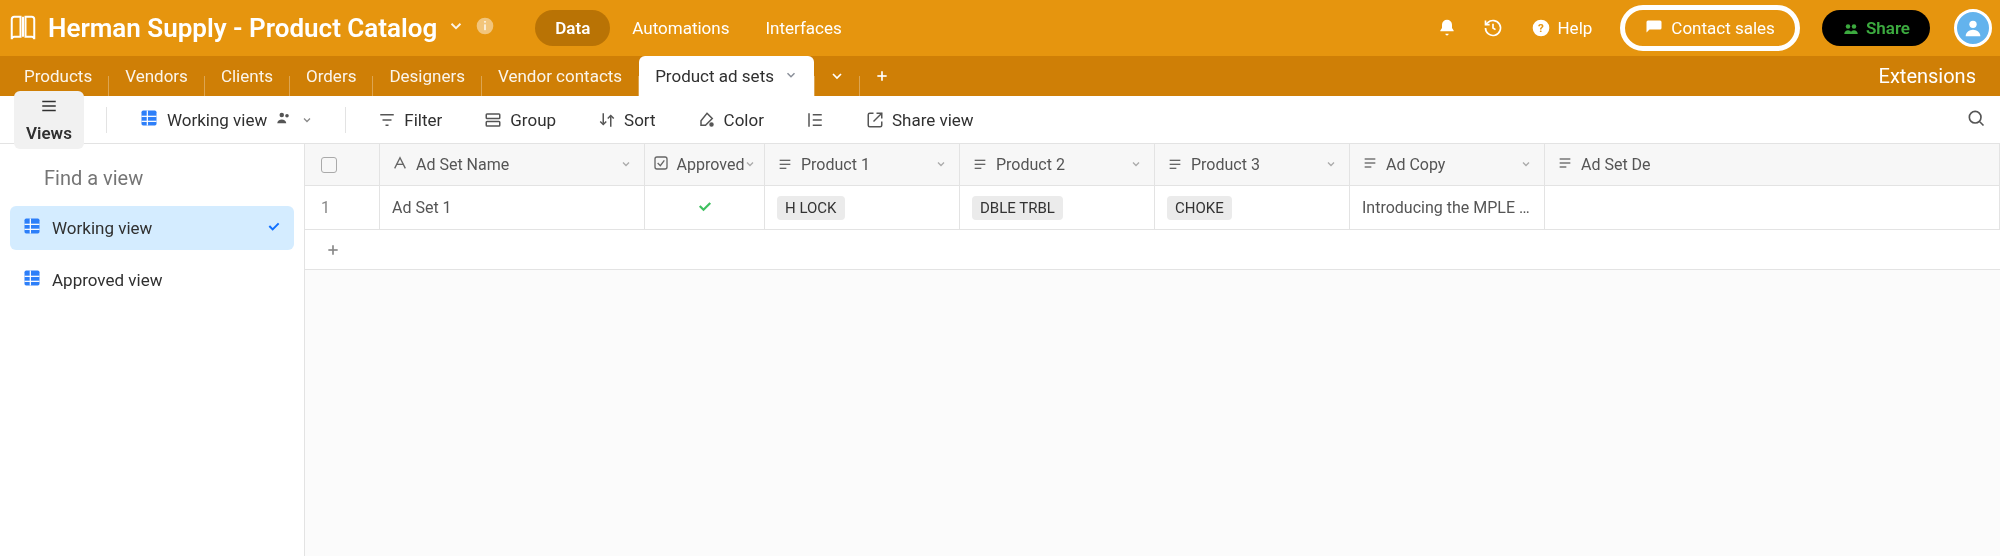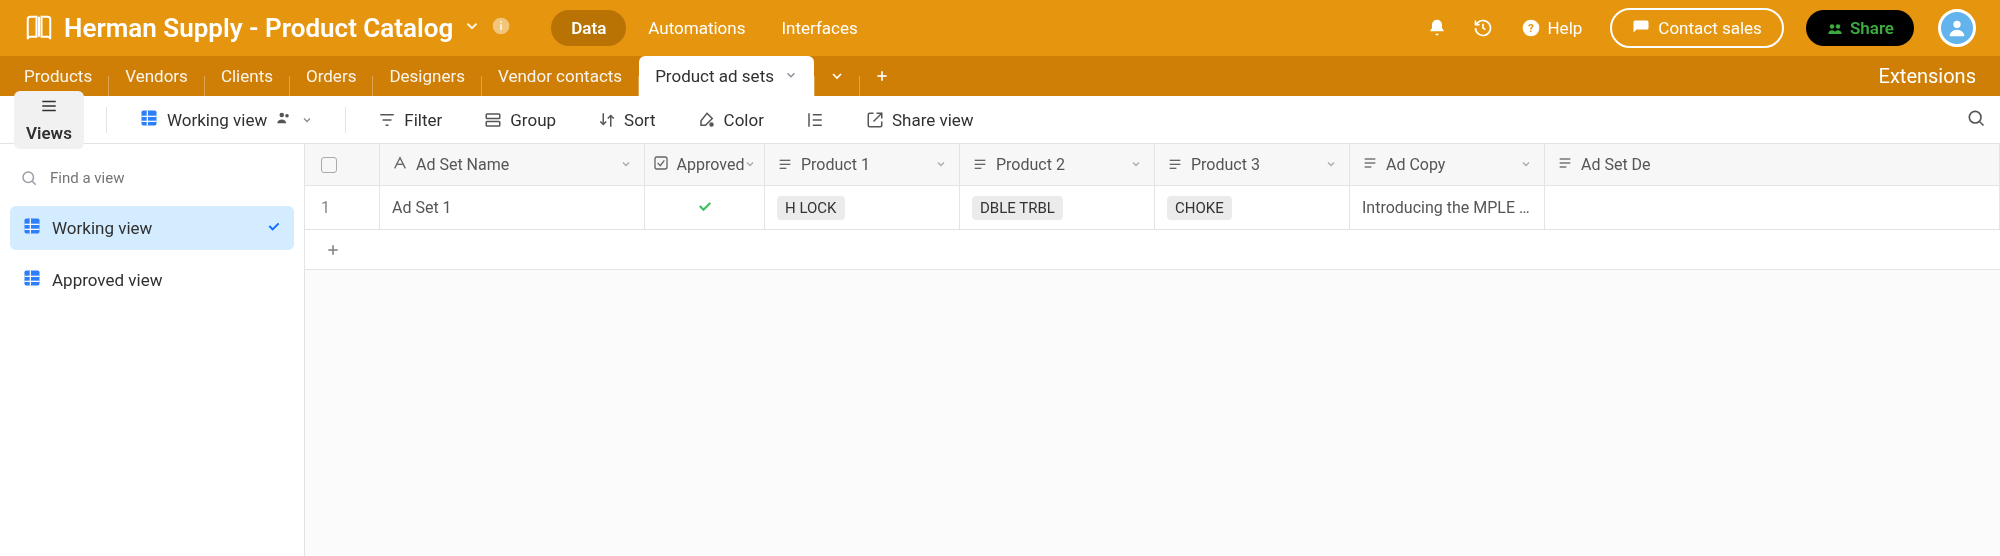--- a/index.html
+++ b/index.html
@@ -13,32 +13,32 @@
     --blue-highlight:#d4ecff;
     --pill-grey:#ebebeb;
     --green:#3fc060;
     --share-green:#3caa3f;
     --avatar-blue:#63b3ed;
   }
   *{box-sizing:border-box;font-family:-apple-system,BlinkMacSystemFont,"Segoe UI",Roboto,Helvetica,Arial,sans-serif;}
   body{margin:0;background:#fff;color:var(--text-dark);font-size:16px;}
   .app{width:2000px;height:556px;display:flex;flex-direction:column;background:#fff;overflow:hidden;}
   
-  .topbar{height:56px;background:var(--orange);display:flex;align-items:center;color:#fff;padding:0 24px;gap:10px;}
+  .topbar{height:56px;background:var(--orange);display:flex;align-items:center;color:#fff;padding:0 8px;gap:10px;}
   .book-icon{display:inline-flex;align-items:center;}
   .base-title{font-size:26px;font-weight:600;white-space:nowrap;}
   .chev-small{opacity:.9;}
   .header-info{opacity:.9;}
   .nav-group{display:flex;align-items:center;gap:8px;margin-left:30px;}
   .pill-data{background:#b97305;color:#fff;padding:8px 20px;border-radius:999px;font-size:17px;font-weight:600;}
   .nav-link{color:#fff;font-size:17px;padding:8px 14px;}
   .spacer{flex:1;}
   .icon-btn{display:inline-flex;align-items:center;justify-content:center;width:36px;height:36px;color:#fff;}
   .help{display:inline-flex;align-items:center;gap:6px;color:#fff;font-size:17px;padding:0 10px;}
-  .contact-sales{border:2px solid #ffffff;border-radius:999px;padding:8px 20px;display:inline-flex;align-items:center;gap:8px;font-size:17px;margin-left:8px;}
+  .contact-sales{border:5px solid #ffffff;border-radius:999px;padding:8px 20px;display:inline-flex;align-items:center;gap:8px;font-size:17px;margin-left:8px;}
   .share-btn{background:#000000;color:var(--share-green);font-weight:600;border-radius:999px;padding:8px 20px;display:inline-flex;align-items:center;gap:6px;font-size:17px;margin-left:12px;}
   .avatar{width:38px;height:38px;border-radius:50%;background:var(--avatar-blue);border:3px solid #fff;margin-left:14px;display:flex;align-items:center;justify-content:center;}
   
   .tabsbar{height:40px;background:var(--orange-dark);display:flex;align-items:flex-end;color:#fff;padding-left:8px;}
   .tab{padding:0 16px;height:40px;display:flex;align-items:center;font-size:17px;cursor:pointer;position:relative;}
   .tab.faded{opacity:.92;}
   .tab-sep{width:1px;height:20px;background:rgba(255,255,255,.3);}
   .tab.active{background:#fff;color:var(--text-dark);border-radius:6px 6px 0 0;display:flex;align-items:center;gap:10px;}
   .tab.active .chev{color:var(--muted);}
   .tab-small{width:44px;display:flex;align-items:center;justify-content:center;height:40px;}
@@ -52,21 +52,21 @@
   .vdiv{width:1px;height:26px;background:var(--border);}
   .working-view-btn{display:inline-flex;align-items:center;gap:8px;}
   .working-view-btn .grid-icon{color:#2d7ff9;}
   .hidden-fields{background:#cfe8fb;color:#0f5da8;border-radius:6px;padding:6px 12px;display:inline-flex;align-items:center;gap:8px;}
   .toolbar .spacer{flex:1;}
   .search-icon{color:#555;}
   
   .body-split{flex:1;display:flex;min-height:0;}
   .sidebar{width:305px;border-right:1px solid var(--border);padding:14px 10px;display:flex;flex-direction:column;gap:8px;}
   .find-view{display:flex;align-items:center;gap:10px;color:var(--muted);padding:8px 10px;height:40px;}
-  .find-view input{border:none;outline:none;font-size:15px;flex:1;color:var(--text-dark);}
+  .find-view input{border:none;outline:none;font-size:20px;flex:1;color:var(--text-dark);margin-left:12px;}
   .view-item{display:flex;align-items:center;gap:10px;padding:10px 12px;border-radius:6px;font-size:17px;cursor:pointer;}
   .view-item.active{background:var(--blue-highlight);}
   .view-item .grid-icon{color:#2d7ff9;}
   .view-item .chk{margin-left:auto;color:#0f6fff;}
   
   .grid{flex:1;display:flex;flex-direction:column;min-width:0;overflow:hidden;}
   .grid-header{display:flex;height:42px;background:#f7f7f7;border-bottom:1px solid var(--border);}
   .cell{border-right:1px solid var(--border);display:flex;align-items:center;padding:0 12px;color:var(--text-grey);font-size:16px;white-space:nowrap;overflow:hidden;}
   .hcell{position:relative;}
   .hcell .drop{margin-left:auto;color:#aaa;}

